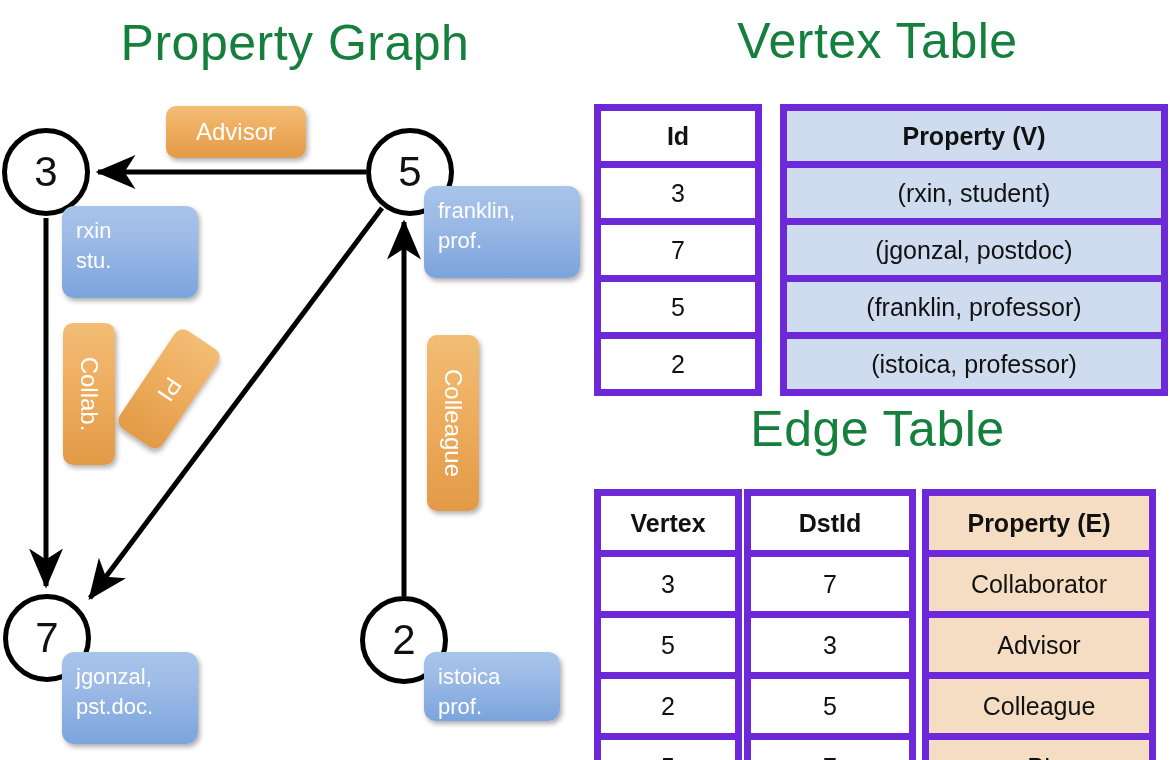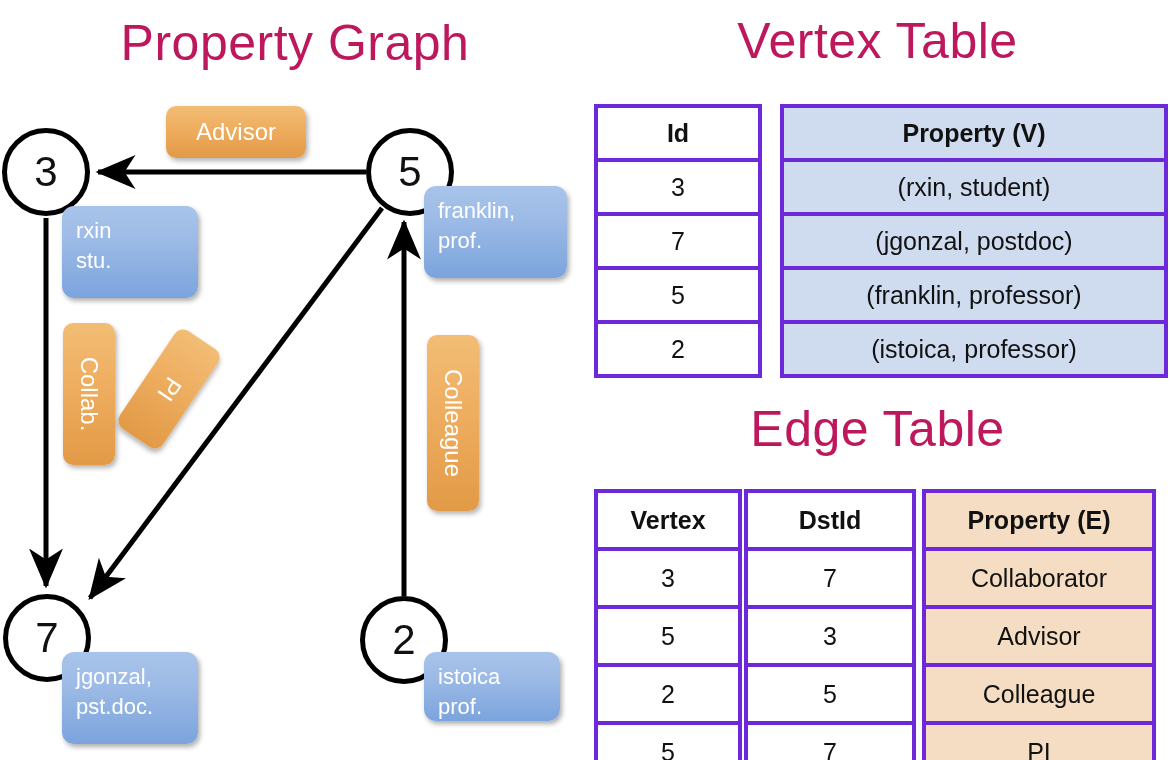--- a/index.html
+++ b/index.html
@@ -16,21 +16,21 @@
     color: #111;
   }
 
   
   .title {
     position: absolute;
     font-family: "Liberation Sans", sans-serif;
     font-weight: 300;
     font-size: 50px;
     letter-spacing: 0.5px;
-    color: #be185d;
+    color: #15803d;
     white-space: nowrap;
     text-align: center;
   }
   #title-property-graph { left: 0px;   top: 14px;  width: 590px; }
   #title-vertex-table   { left: 585px; top: 12px;  width: 585px; }
   #title-edge-table     { left: 585px; top: 400px; width: 585px; }
 
   
   #graph-panel {
     position: absolute;
@@ -75,21 +75,21 @@
     font-family: "Liberation Sans", sans-serif;
     font-weight: 300;
     font-size: 22px;
     line-height: 1.35;
     padding: 10px 14px;
     box-sizing: border-box;
     z-index: 4;
     white-space: pre-line;
   }
   #chip-rxin     { left: 62px;  top: 186px; width: 136px; height: 92px; margin-top: 20px; }
-  #chip-franklin { left: 424px; top: 186px; width: 143px; height: 92px; }
+  #chip-franklin { left: 424px; top: 186px; width: 156px; height: 92px; }
   #chip-jgonzal  { left: 62px;  top: 652px; width: 136px; height: 92px; }
   #chip-istoica  { left: 424px; top: 652px; width: 136px; height: 69px; }
 
   
   .chip-orange {
     position: absolute;
     border-radius: 10px;
     background: linear-gradient(to bottom, #f2bd75 0%, #eead5f 45%, #e29a46 100%);
     box-shadow: 2px 3px 5px rgba(0,0,0,0.30);
     color: #ffffff;
@@ -128,21 +128,21 @@
   .vtext { display: inline-block; }
 
   
   .tbl {
     position: absolute;
     border-collapse: collapse;
     font-family: "Liberation Sans", sans-serif;
     font-weight: 300;
   }
   .tbl td, .tbl th {
-    border: 4px solid #6d28d9;
+    border: 7px solid #6d28d9;
     padding: 0;
     text-align: center;
     vertical-align: middle;
     font-weight: 300;
     font-size: 25px;
     color: #111;
     height: 50px;
     background: #ffffff;
   }
   .tbl th {

